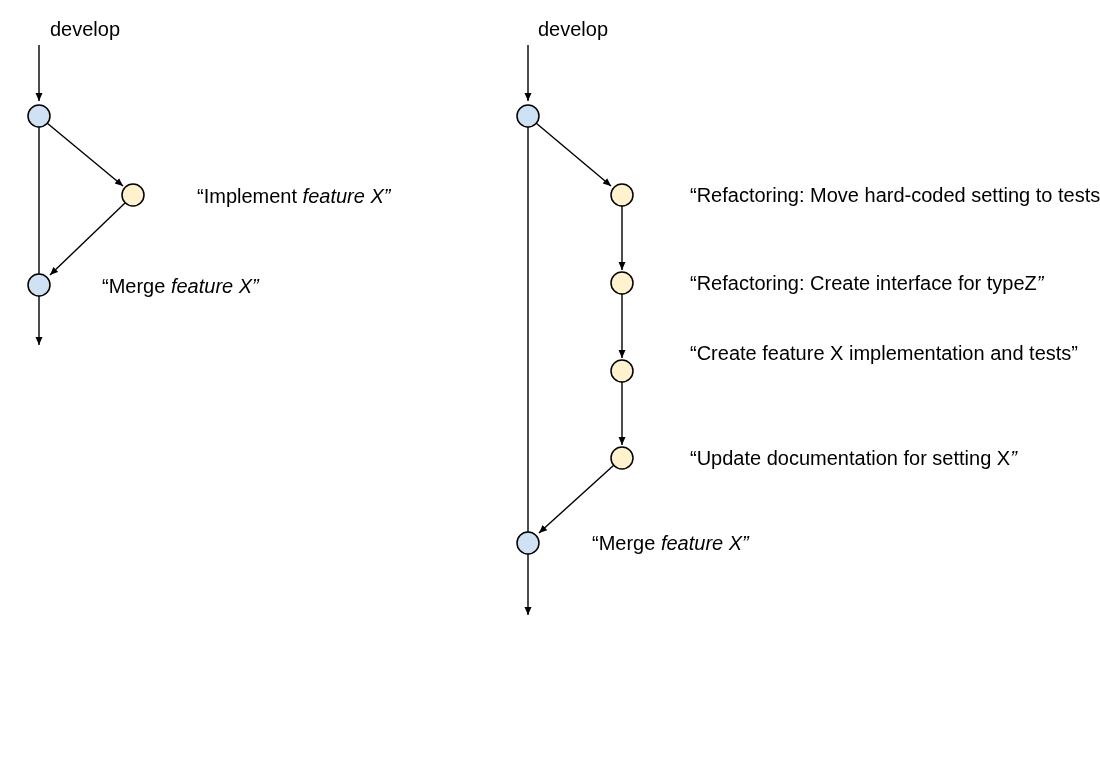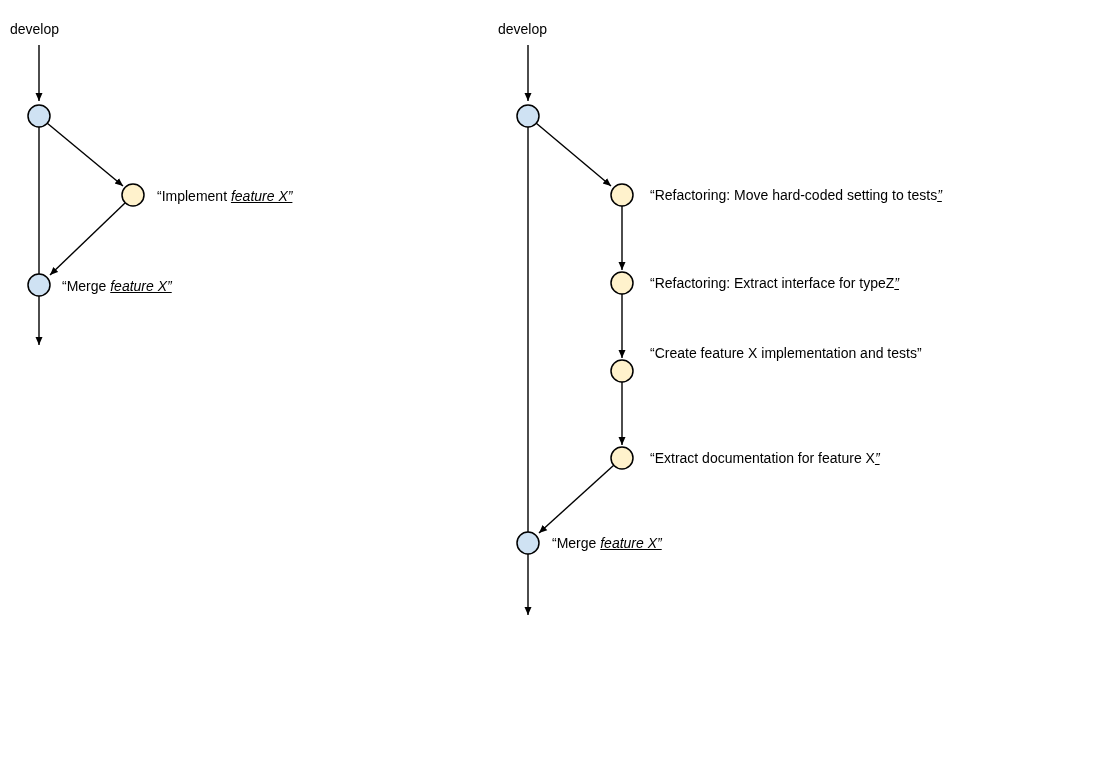--- a/index.html
+++ b/index.html
@@ -12,26 +12,27 @@
     overflow: hidden;
   }
   .canvas svg { position: absolute; left: 0; top: 0; }
   .edge { stroke: var(--line, #000); stroke-width: 1.4; fill: none; }
   .node { stroke: var(--node_border, #000); stroke-width: 1.5; }
   .node.develop { fill: var(--develop_node_fill, #cfe2f3); }
   .node.feature { fill: var(--feature_node_fill, #fff2cc); }
   .arrowhead { fill: var(--line, #000); }
   .label {
     position: absolute;
-    font-size: 14px;
+    font-size: 20px;
     line-height: 18px;
     color: var(--text, #000);
     white-space: nowrap;
+    margin-left: 40px;
   }
-  .label i { font-style: italic; text-decoration: underline; }
+  .label i { font-style: italic; }
 </style>
 </head>
 <body>
 
 <div class="canvas">
 
   <svg width="1100" height="768" viewBox="0 0 1100 768">
     <defs>
       <marker id="arrowhead" markerWidth="10" markerHeight="10" refX="8" refY="4" orient="auto" markerUnits="userSpaceOnUse">
         <path class="arrowhead" d="M0,0.5 L8,4 L0,7.5 Z"></path>
@@ -70,21 +71,21 @@
   <div class="label" style="left:10px; top:20px">develop</div>
 
   <div class="label" style="left:157px; top:187px"><span>“Implement </span><i>feature X”</i></div>
 
   <div class="label" style="left:62px; top:277px"><span>“Merge </span><i>feature X”</i></div>
 
   <div class="label" style="left:498px; top:20px">develop</div>
 
   <div class="label" style="left:650px; top:186px"><span>“Refactoring: Move hard-coded setting to tests</span><i>”</i></div>
 
-  <div class="label" style="left:650px; top:274px"><span>“Refactoring: Extract interface for typeZ</span><i>”</i></div>
+  <div class="label" style="left:650px; top:274px"><span>“Refactoring: Create interface for typeZ</span><i>”</i></div>
 
   <div class="label" style="left:650px; top:344px"><span>“Create feature X implementation and tests”</span><i></i></div>
 
-  <div class="label" style="left:650px; top:449px"><span>“Extract documentation for feature X</span><i>”</i></div>
+  <div class="label" style="left:650px; top:449px"><span>“Update documentation for setting X</span><i>”</i></div>
 
   <div class="label" style="left:552px; top:534px"><span>“Merge </span><i>feature X”</i></div>
 
 </div>
 
 </body></html>

